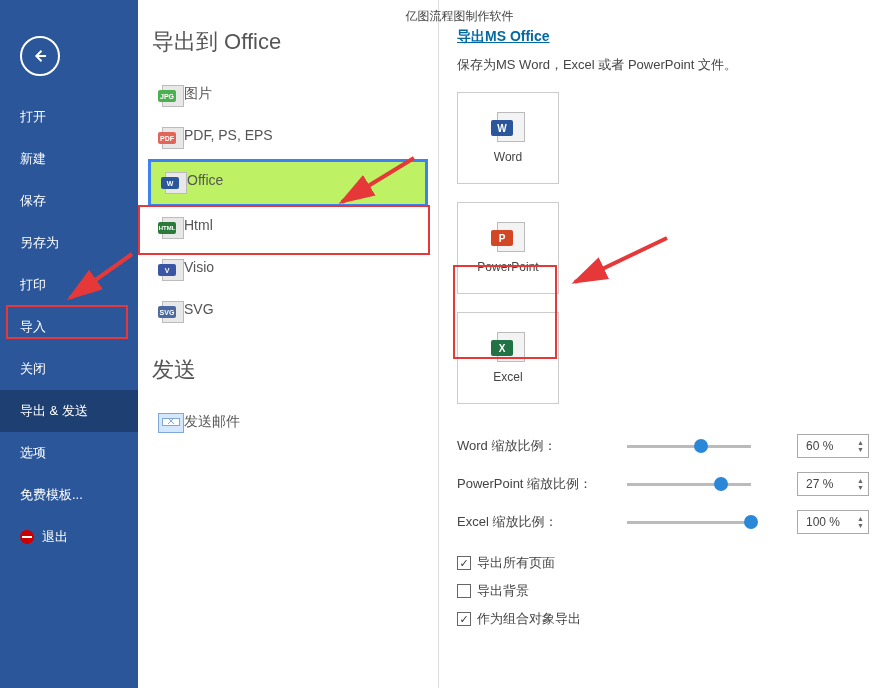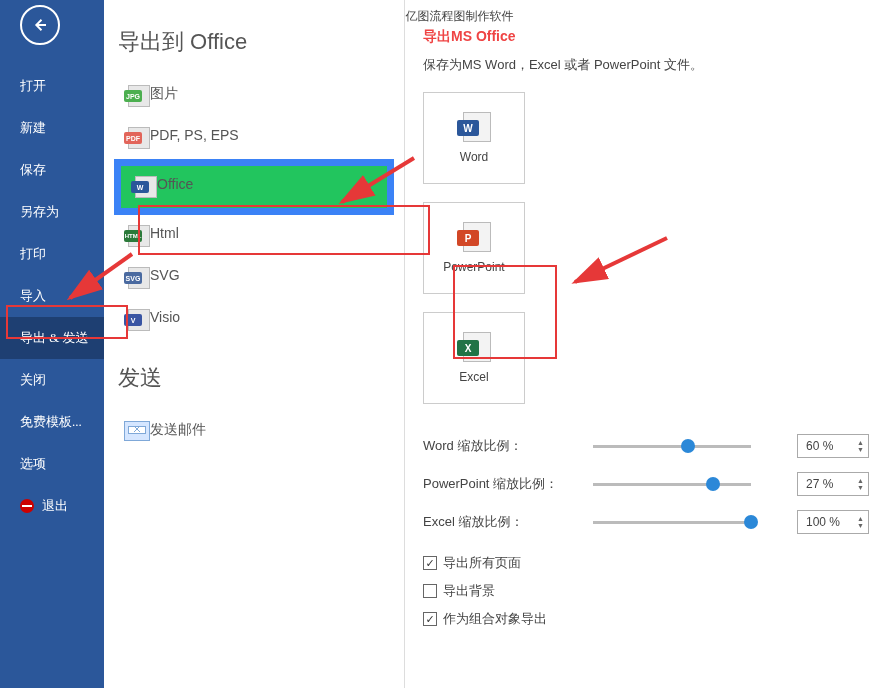--- a/index.html
+++ b/index.html
@@ -1,41 +1,41 @@
 <!DOCTYPE html>
 <html><head>
 <meta charset="utf-8">
 <style>
   * { box-sizing: border-box; margin: 0; padding: 0; }
   html, body { width: 887px; height: 688px; font-family: "Microsoft YaHei", "Segoe UI", sans-serif; font-size: 13px; color: #444; background: #fff; overflow: hidden; }
   .app { display: flex; height: 100%; }
 
   
-  .sidebar { width: 104px; background: #2b579a; color: #fff; display: flex; flex-direction: column; padding-top: 5px; position: relative; font-family: Liberation Serif, serif; }
+  .sidebar { width: 138px; background: #2b579a; color: #fff; display: flex; flex-direction: column; padding-top: 36px; position: relative; }
   .back-btn { width: 40px; height: 40px; border: 2px solid #fff; border-radius: 50%; margin-left: 20px; margin-bottom: 20px; display: flex; align-items: center; justify-content: center; cursor: pointer; }
   .back-btn svg { width: 18px; height: 18px; fill: none; stroke: #fff; stroke-width: 2.5; }
   .side-item { padding: 12px 0 12px 20px; font-size: 13px; cursor: pointer; color: #fff; }
   .side-item.active { background: #1e3f72; }
   .side-exit { display: flex; align-items: center; gap: 8px; }
   .side-exit .no-entry { width: 14px; height: 14px; border-radius: 50%; background: #c00; position: relative; }
   .side-exit .no-entry::after { content: ""; position: absolute; left: 2px; right: 2px; top: 6px; height: 2px; background: #fff; }
 
   
   .middle { width: 300px; padding: 27px 10px 10px 10px; }
   .middle h1 { font-size: 22px; font-weight: 400; color: #555; margin-bottom: 18px; padding-left: 4px; }
   .fmt-list { list-style: none; }
   .fmt-item { display: flex; align-items: flex-start; padding: 10px 10px; cursor: pointer; color: #555; font-size: 14px; position: relative; }
-  .fmt-item.selected { background: #22c55e; border: 7px solid #3b82f6; }
+  .fmt-item.selected { background: #bef264; border: 3px solid #3b82f6; }
   .fmt-icon { width: 26px; height: 22px; position: relative; flex-shrink: 0; }
   .fmt-icon .doc { width: 22px; height: 22px; background: #e8e8e8; border: 1px solid #bbb; position: absolute; right: 0; }
   .fmt-icon .badge { position: absolute; left: 0; top: 5px; width: 18px; height: 12px; border-radius: 2px; color: #fff; font-size: 7px; font-weight: bold; display: flex; align-items: center; justify-content: center; }
 
   
   .right { flex: 1; border-left: 1px solid #ddd; padding: 28px 18px 10px 18px; display: flex; flex-direction: column; }
-  .right h2 { font-size: 14px; font-weight: bold; color: #ef4444; margin-bottom: 10px; }
+  .right h2 { font-size: 14px; font-weight: bold; color: #0369a1; margin-bottom: 10px; text-decoration: underline; }
   .right .desc { font-size: 13px; color: #444; margin-bottom: 18px; }
   .tiles { display: flex; flex-direction: column; gap: 18px; margin-bottom: 24px; }
   .tile { width: 102px; height: 92px; border: 1px solid #ccc; display: flex; flex-direction: column; align-items: center; justify-content: center; gap: 8px; cursor: pointer; position: relative; }
   .tile .tile-icon { width: 34px; height: 30px; position: relative; }
   .tile .tile-icon .doc { width: 28px; height: 30px; background: #f3f3f3; border: 1px solid #bbb; position: absolute; right: 0; }
   .tile .tile-icon .badge { position: absolute; left: 0; top: 8px; width: 22px; height: 16px; border-radius: 2px; display: flex; align-items: center; justify-content: center; color: #fff; font-weight: bold; font-size: 10px; }
   .tile .tile-label { font-size: 12px; color: #444; }
 
   
   .sliders { margin-top: 6px; }
@@ -75,24 +75,24 @@
       <svg viewBox="0 0 24 24">
           <path d="M14 5l-7 7 7 7M7 12h13"></path>
         </svg>
     </div>
     <div class="side-item"><span>打开</span></div>
     <div class="side-item"><span>新建</span></div>
     <div class="side-item"><span>保存</span></div>
     <div class="side-item"><span>另存为</span></div>
     <div class="side-item"><span>打印</span></div>
     <div class="side-item"><span>导入</span></div>
+    <div class="side-item"><span>关闭</span></div>
     <div class="side-item active"><span>导出 &amp; 发送</span></div>
-    <div class="side-item"><span>关闭</span></div>
+    <div class="side-item"><span>选项</span></div>
     <div class="side-item"><span>免费模板...</span></div>
-    <div class="side-item"><span>选项</span></div>
     <div class="side-item side-exit">
       <span class="no-entry"></span>
       <span>退出</span>
     </div>
   </div>
 
   <div class="middle">
     <h1>导出到 Office</h1>
     <ul class="fmt-list">
       <li class="fmt-item">
@@ -119,30 +119,30 @@
       <li class="fmt-item">
         <span class="fmt-icon">
             <span class="doc"></span>
             <span class="badge" style="background:#2b7a3a;font-size:6px">HTML</span>
           </span>
         <span>Html</span>
       </li>
       <li class="fmt-item">
         <span class="fmt-icon">
             <span class="doc"></span>
+            <span class="badge" style="background:#3955a3">V</span>
+          </span>
+        <span>Visio</span>
+      </li>
+      <li class="fmt-item">
+        <span class="fmt-icon">
+            <span class="doc"></span>
             <span class="badge" style="background:#4a6aa0">SVG</span>
           </span>
         <span>SVG</span>
-      </li>
-      <li class="fmt-item">
-        <span class="fmt-icon">
-            <span class="doc"></span>
-            <span class="badge" style="background:#3955a3">V</span>
-          </span>
-        <span>Visio</span>
       </li>
     </ul>
 
     <h1 style="margin-top:22px">发送</h1>
     <ul class="fmt-list">
       <li class="fmt-item">
         <span class="mail-icon"></span>
         <span>发送邮件</span>
       </li>
     </ul>

